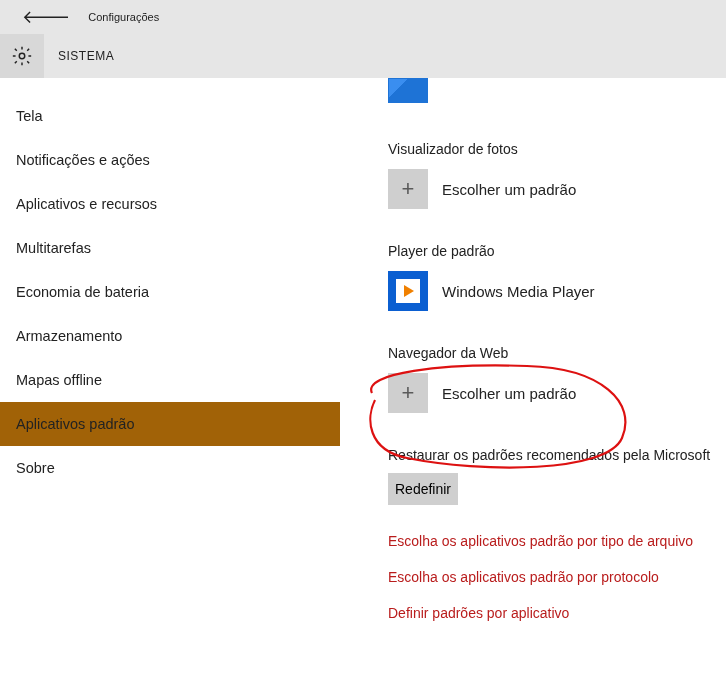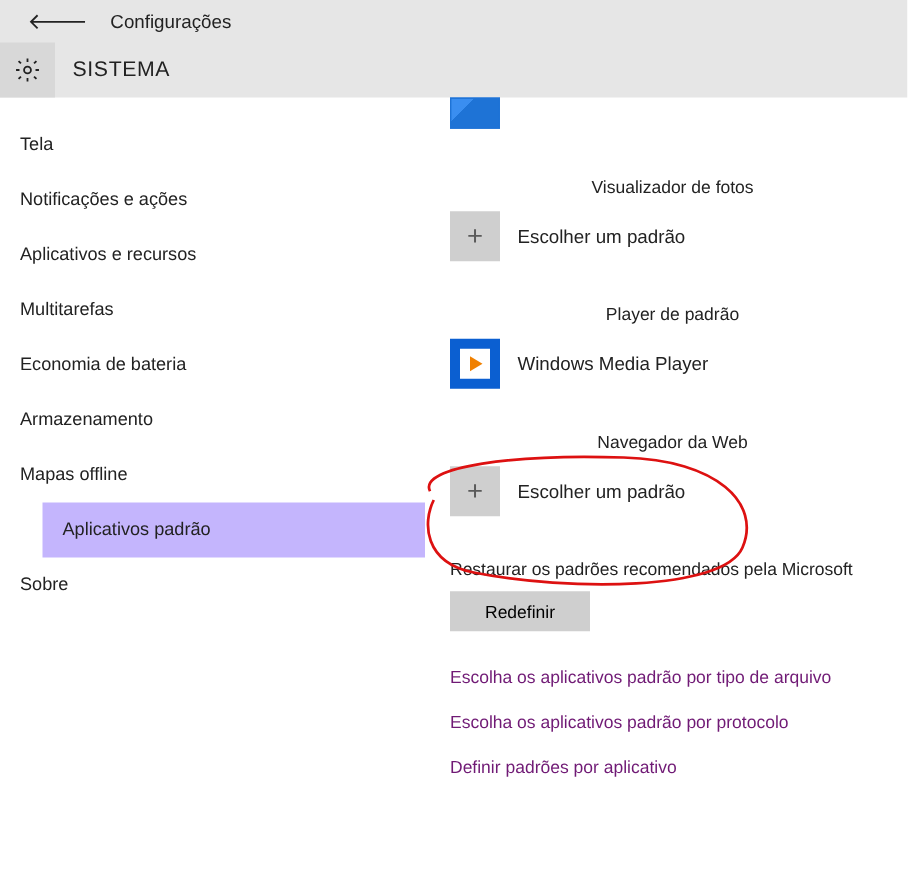--- a/index.html
+++ b/index.html
@@ -22,78 +22,77 @@
     align-items: center;
     height: 34px;
     padding-left: 22px;
     gap: 18px;
   }
   .back-arrow {
     font-size: 18px;
     cursor: pointer;
   }
   .header-title {
-    font-size: 15px;
+    font-size: 11px;
   }
   .header-main {
     display: flex;
     align-items: center;
     height: 44px;
     gap: 14px;
   }
   .gear-box {
     width: 44px;
     height: 44px;
     background: #d8d8d8;
     display: flex;
     align-items: center;
     justify-content: center;
   }
   .gear-box svg { width: 22px; height: 22px; }
   .section-title {
-    font-size: 17px;
+    font-size: 12px;
     letter-spacing: 0.5px;
   }
   .body {
     display: flex;
     height: calc(698px - 78px);
+    gap: 28px;
   }
   .sidebar {
     width: 340px;
     padding-top: 16px;
   }
   .sidebar-item {
     padding: 14px 0 14px 16px;
     font-size: 14.5px;
     cursor: pointer;
   }
   .sidebar-item.selected {
-    background: #c4b5fd;
-    margin-left: 34px;
+    background: #a16207;
   }
   .content {
     flex: 1;
     padding: 0 10px 20px 10px;
     position: relative;
   }
   .content-inner {
     padding-top: 0;
   }
   .prev-tile {
     width: 40px;
     height: 25px;
     background: #1e73d6;
     margin-left: 10px;
     margin-bottom: 38px;
     border: 1px solid #1e73d6;
     background-image: linear-gradient(135deg,#3a8ef0 30%, #1e73d6 30%);
   }
   .category {
     margin-bottom: 34px;
-    text-align: center;
   }
   .cat-label {
     font-size: 14px;
     margin-left: 10px;
     margin-bottom: 12px;
   }
   .choice-row {
     display: flex;
     align-items: center;
     gap: 14px;
@@ -123,26 +122,26 @@
     content:"";display:block;width:0;height:0;border-left:10px solid #f08000;border-top:6px solid transparent;border-bottom:6px solid transparent;margin-left:2px;
   }
   .choice-text {
     font-size: 15px;
   }
   .restore-block { margin-top: 24px; margin-left:10px;}
   .restore-label { font-size:14px; margin-bottom:10px;}
   .reset-btn {
     background:#cfcfcf;
     border:none;
-    padding:8px 28px;
+    padding:8px 7px;
     font-size:14px;
     cursor:pointer;
   }
   .links { margin-top:28px; margin-left:10px; display:flex; flex-direction:column; gap:20px;}
-  .link { color:#701a75; font-size:14px; cursor:pointer;}
+  .link { color:#b91c1c; font-size:14px; cursor:pointer;}
   .annotation {
     position:absolute;
     left:-16px;
     top:280px;
     width:290px;
     height:120px;
     pointer-events:none;
   }
 </style>
 </head>

